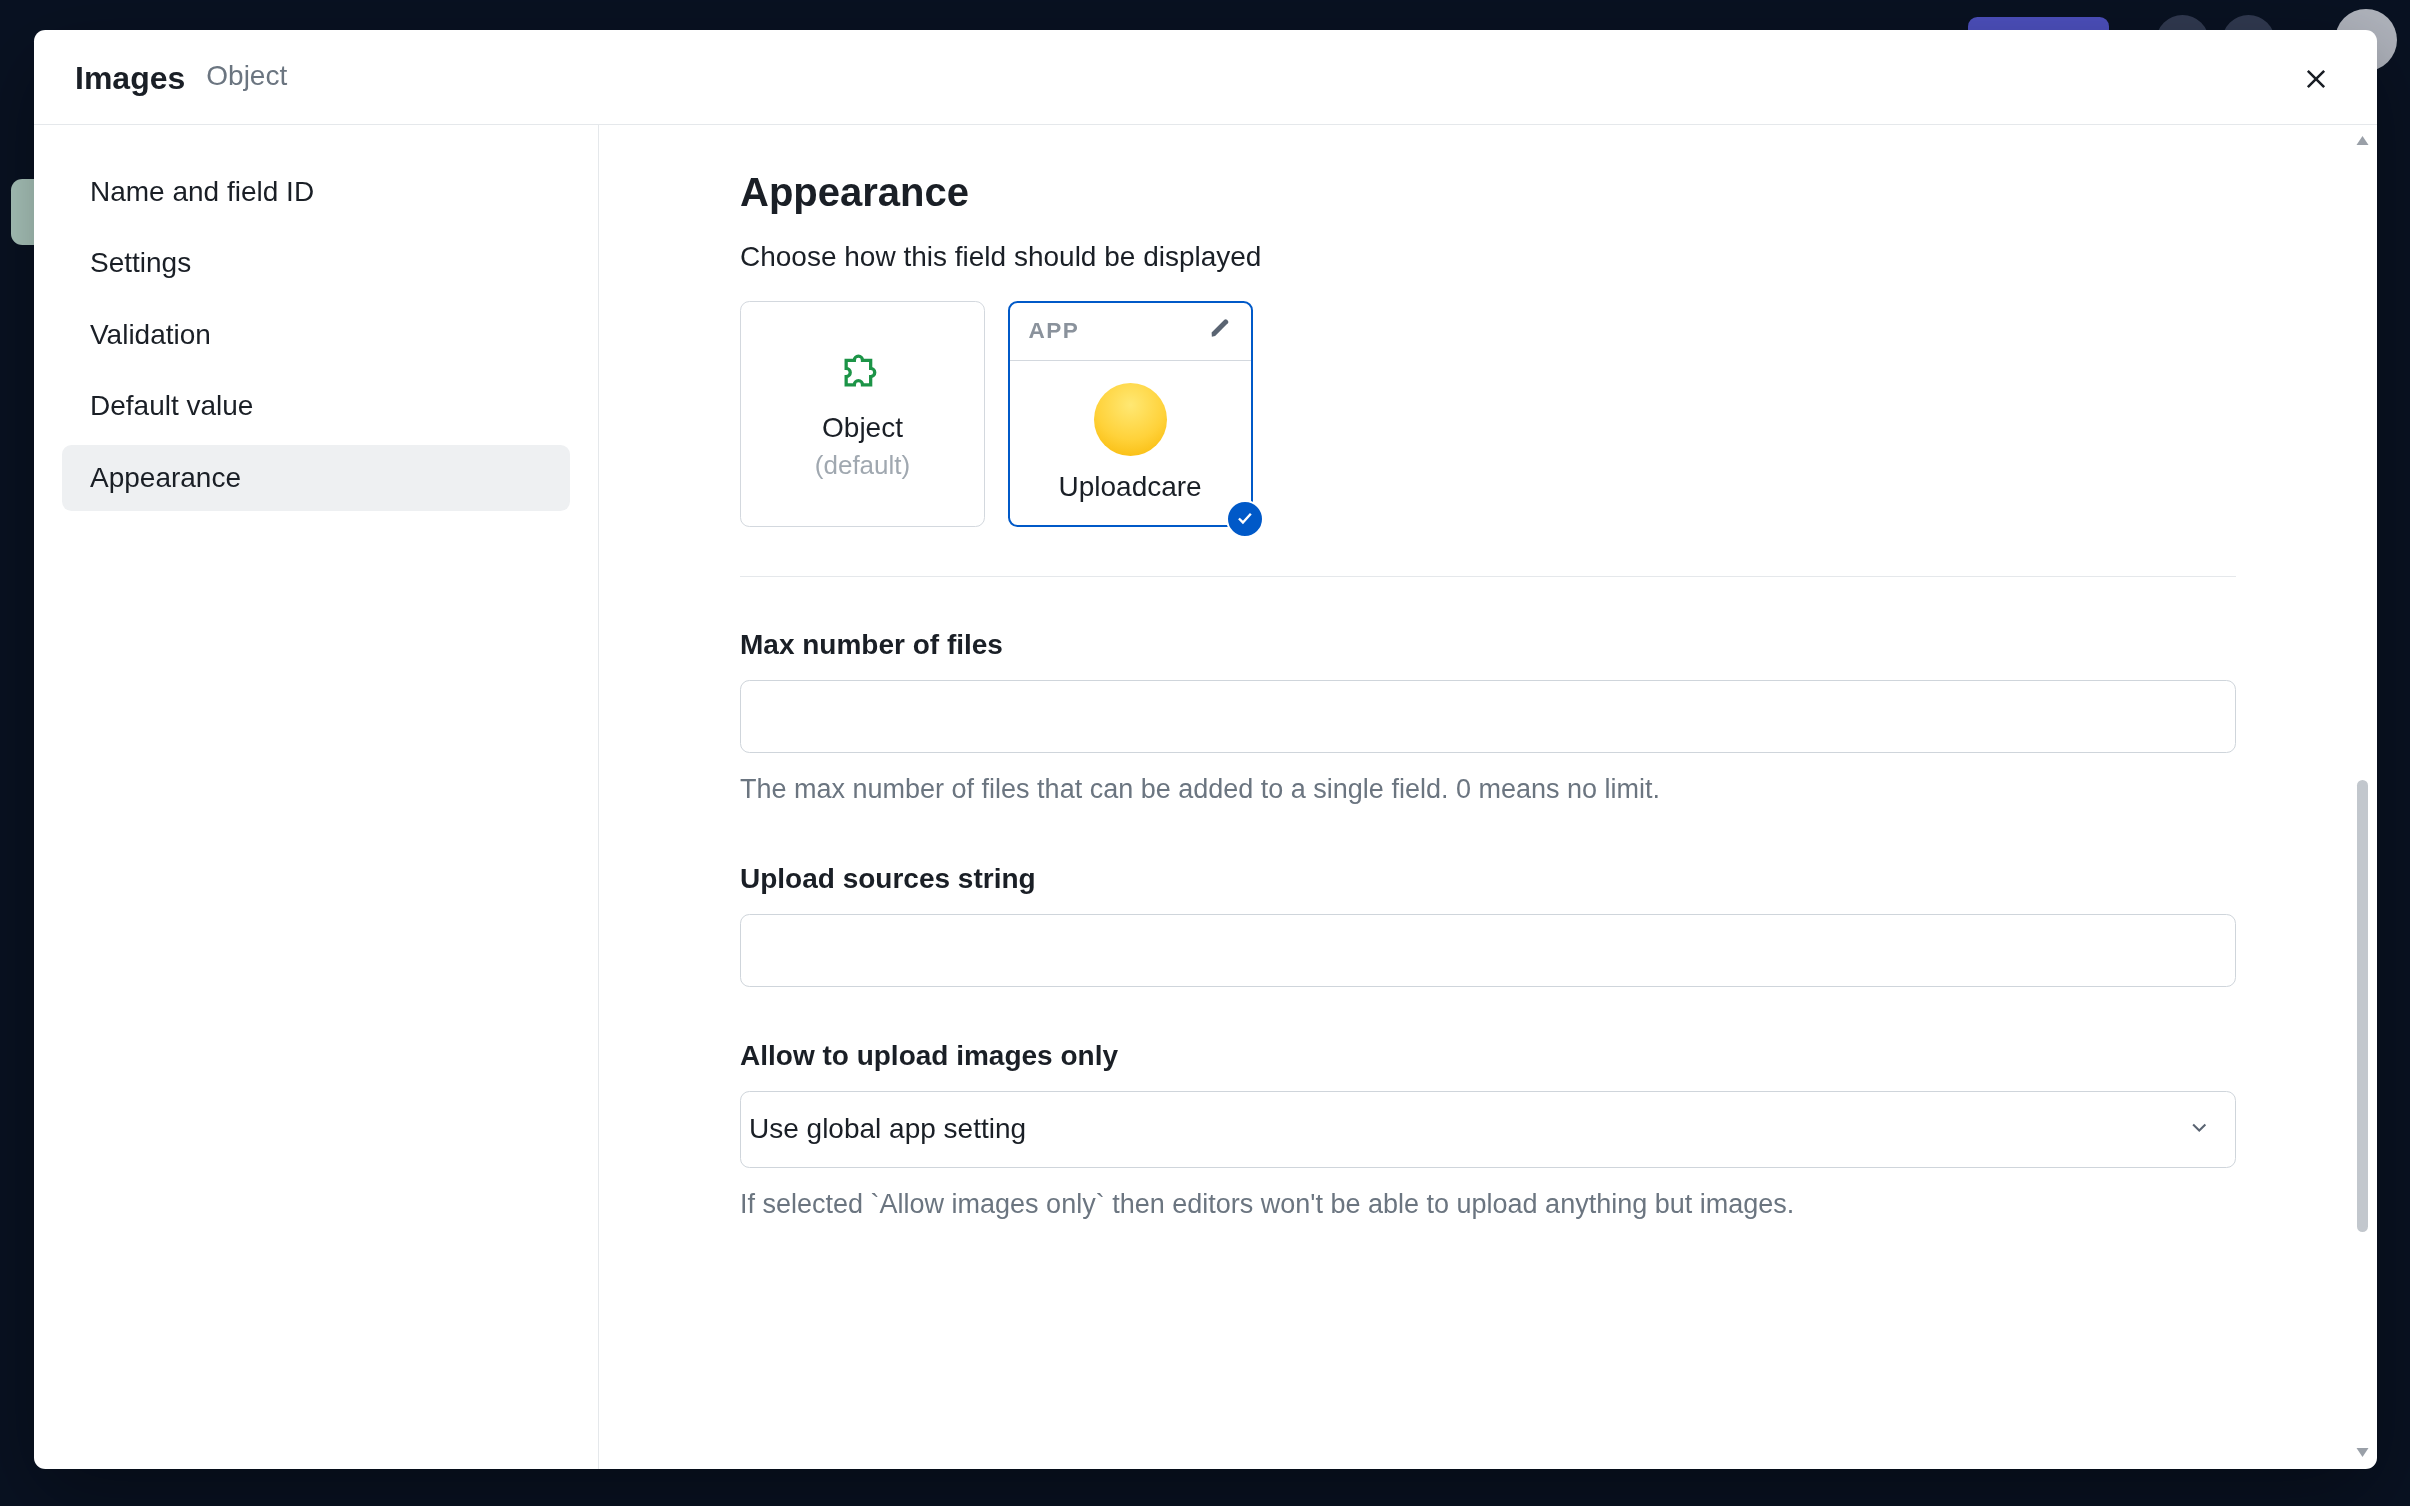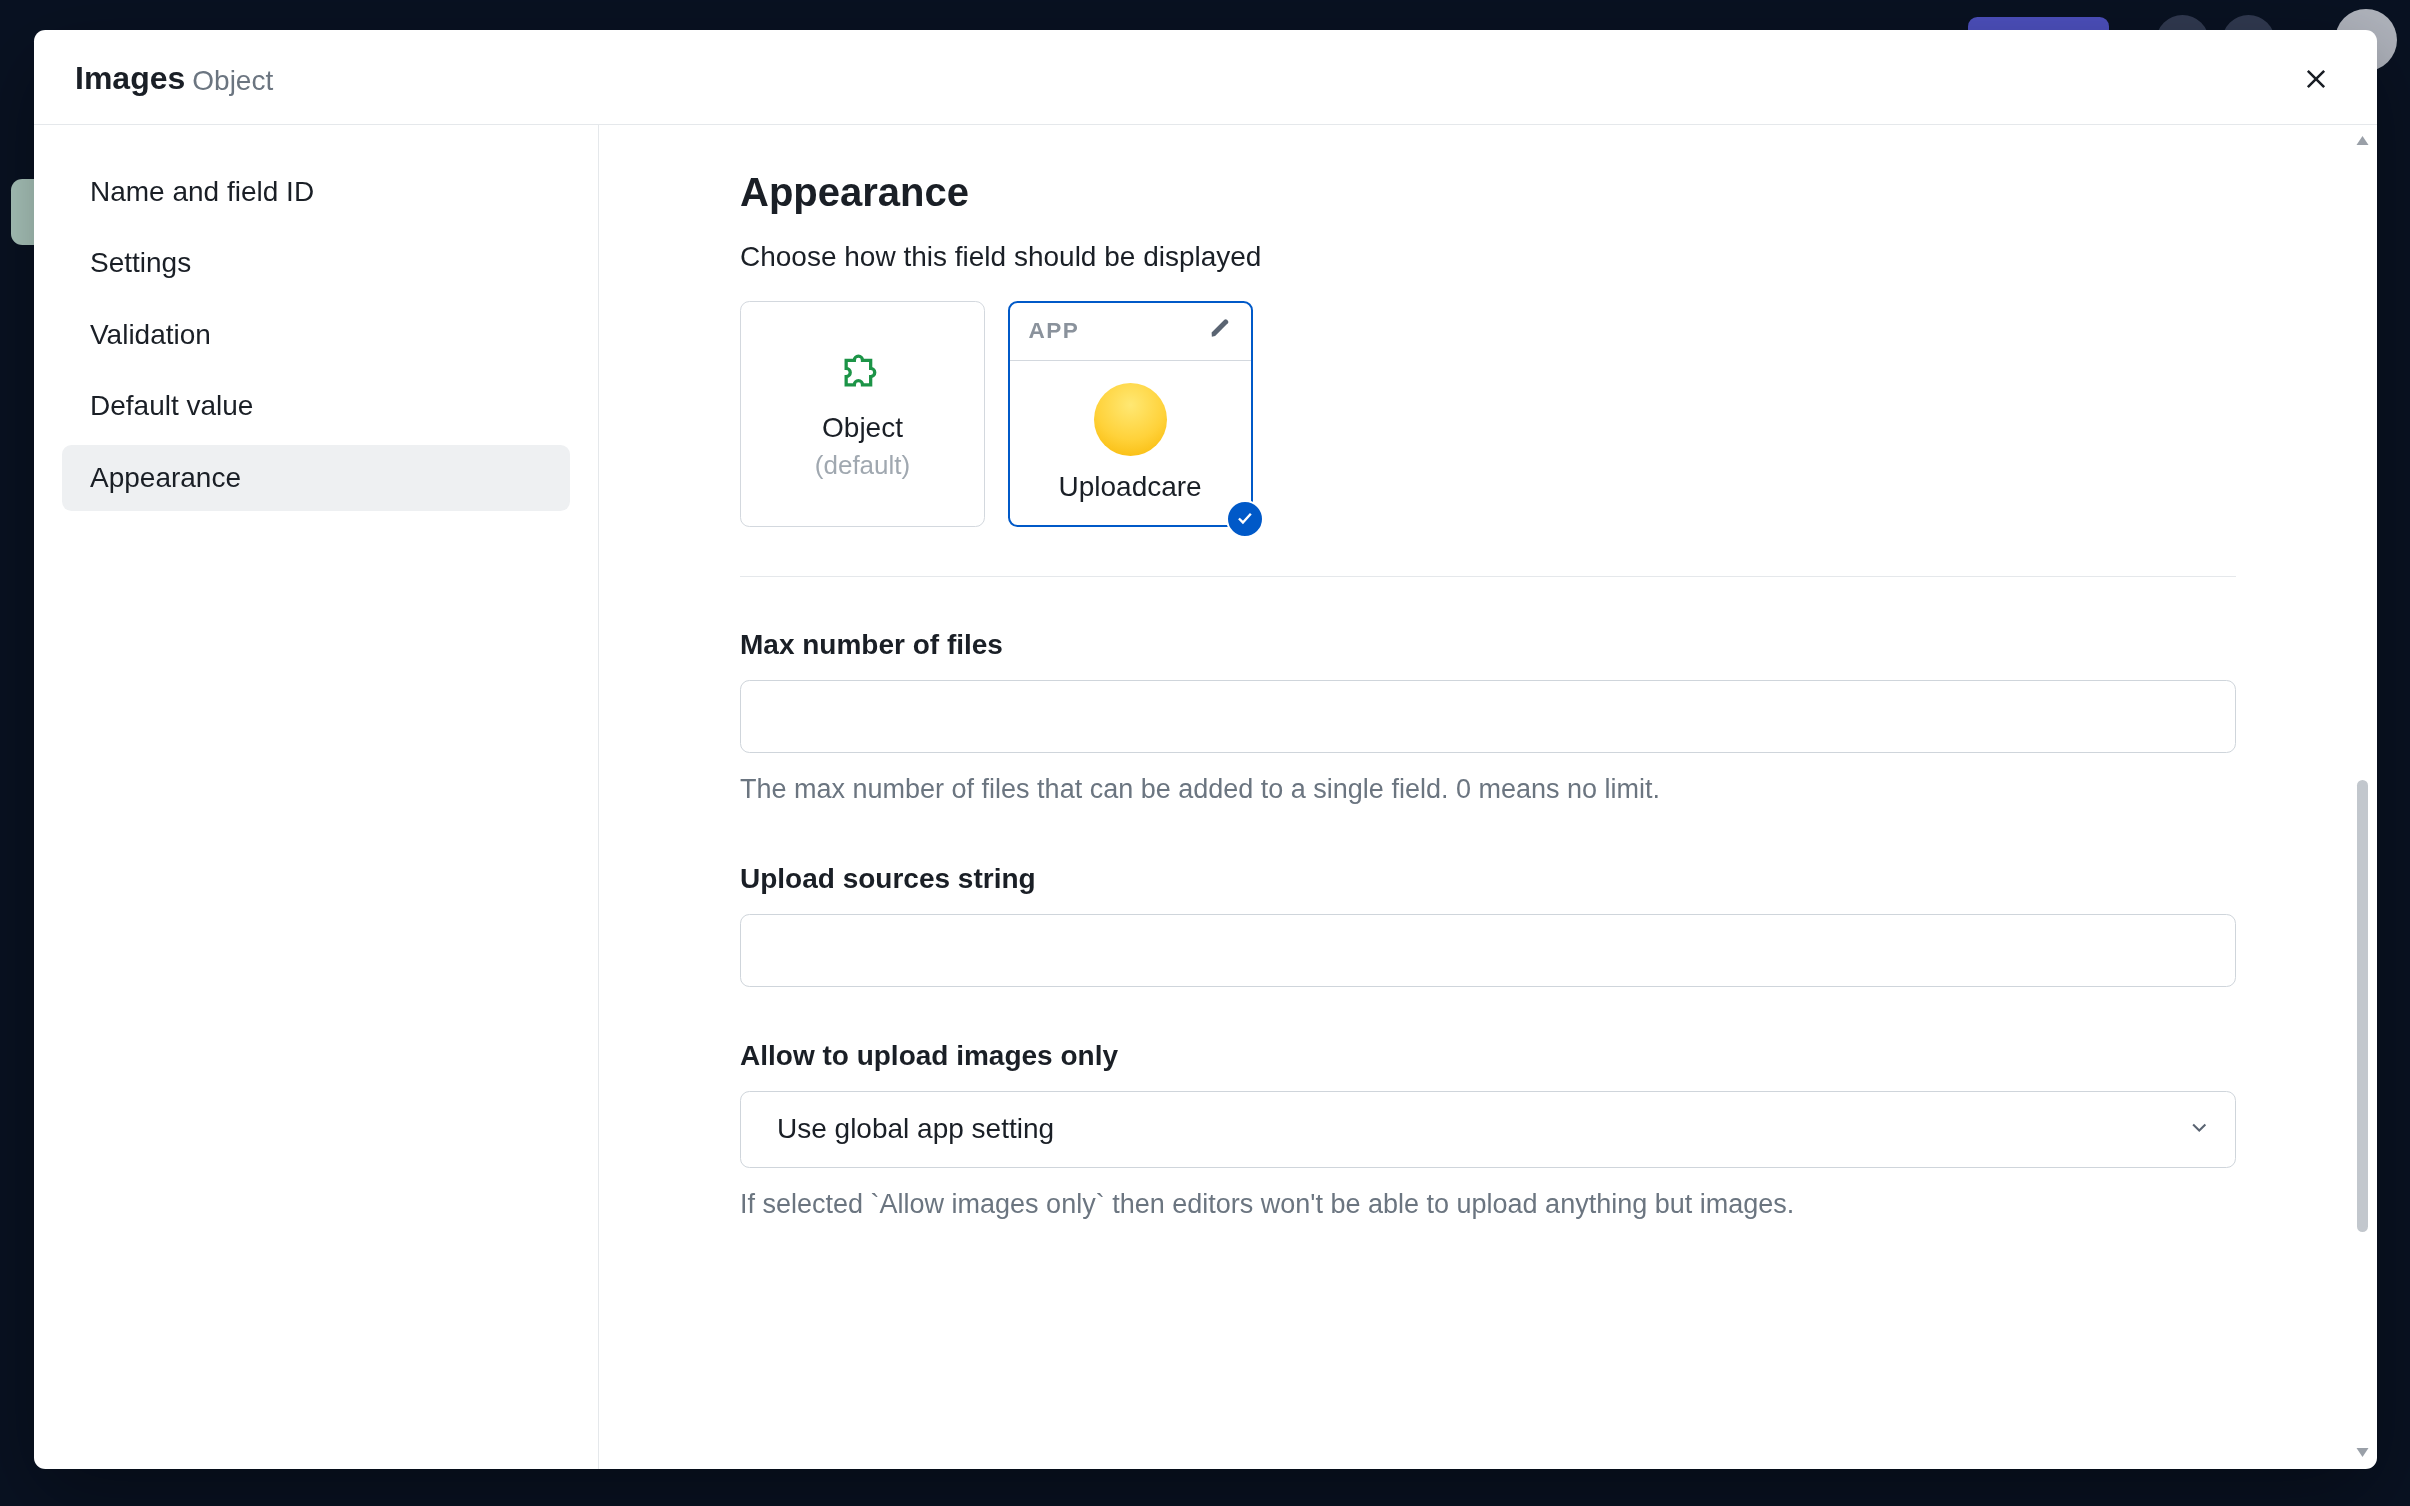--- a/index.html
+++ b/index.html
@@ -24,21 +24,21 @@
     display: flex;
     flex-direction: column;
     overflow: hidden;
   }
 
   .modal-header {
     display: flex; align-items: center; justify-content: space-between;
     padding: 28px 41px 24.5px 41px;
     border-bottom: 0.9px solid #e5e8eb;
   }
-  .modal-title-wrap { display: flex; align-items: flex-end; gap: 7px; }
+  .modal-title-wrap { display: flex; align-items: flex-start; gap: 21px; }
   .modal-title { font-size: 32px; font-weight: 700; color: #1a1f26; }
   .modal-subtitle { font-size: 28px; font-weight: 400; color: #6b7580; }
   .close-btn { width: 41px; height: 41px; display: flex; align-items: center; justify-content: center; cursor: pointer; border-radius: 5.6px; }
   .close-btn svg { width: 28px; height: 28px; stroke: #1a1f26; stroke-width: 2.2; fill: none; }
 
   .modal-body { flex: 1; display: flex; overflow: hidden; }
 
   .sidebar {
     width: 565px;
     border-right: 0.9px solid #e5e8eb;
@@ -108,21 +108,21 @@
   .text-input {
     width: 100%; height: 73px; border: 0.9px solid #cfd5db; border-radius: 9.4px;
     font-size: 26px; padding: 0 22.6px; color: #1a1f26; background: #fff;
   }
   .field-help-row { display: flex; justify-content: flex-start; align-items: flex-start; gap: 38px; margin-top: 17px; }
   .field-help { font-size: 27px; color: #6b7580; line-height: 1.45; }
   .char-count { font-size: 27px; color: #1a1f26; white-space: nowrap; }
 
   .select-input {
     width: 100%; height: 77px; border: 0.9px solid #cfd5db; border-radius: 9.4px;
-    font-size: 28px; padding: 0 56px 0 36px; color: #1a1f26; background: #fff;
+    font-size: 28px; padding: 0 56px 0 8px; color: #1a1f26; background: #fff;
     appearance: none; position: relative; display: flex; align-items: center; cursor: pointer;
   }
   .select-wrap { position: relative; }
   .select-chevron { position: absolute; right: 24.5px; top: 50%; transform: translateY(-50%); pointer-events: none; }
   .select-chevron svg { width: 24.5px; height: 24.5px; stroke: #5a6472; stroke-width: 2; fill: none; }
 
   .modal-footer {
     border-top: 0.9px solid #e5e8eb;
     display: flex; justify-content: flex-end; align-items: center;
     gap: 21px; padding: 22.6px 34px;

